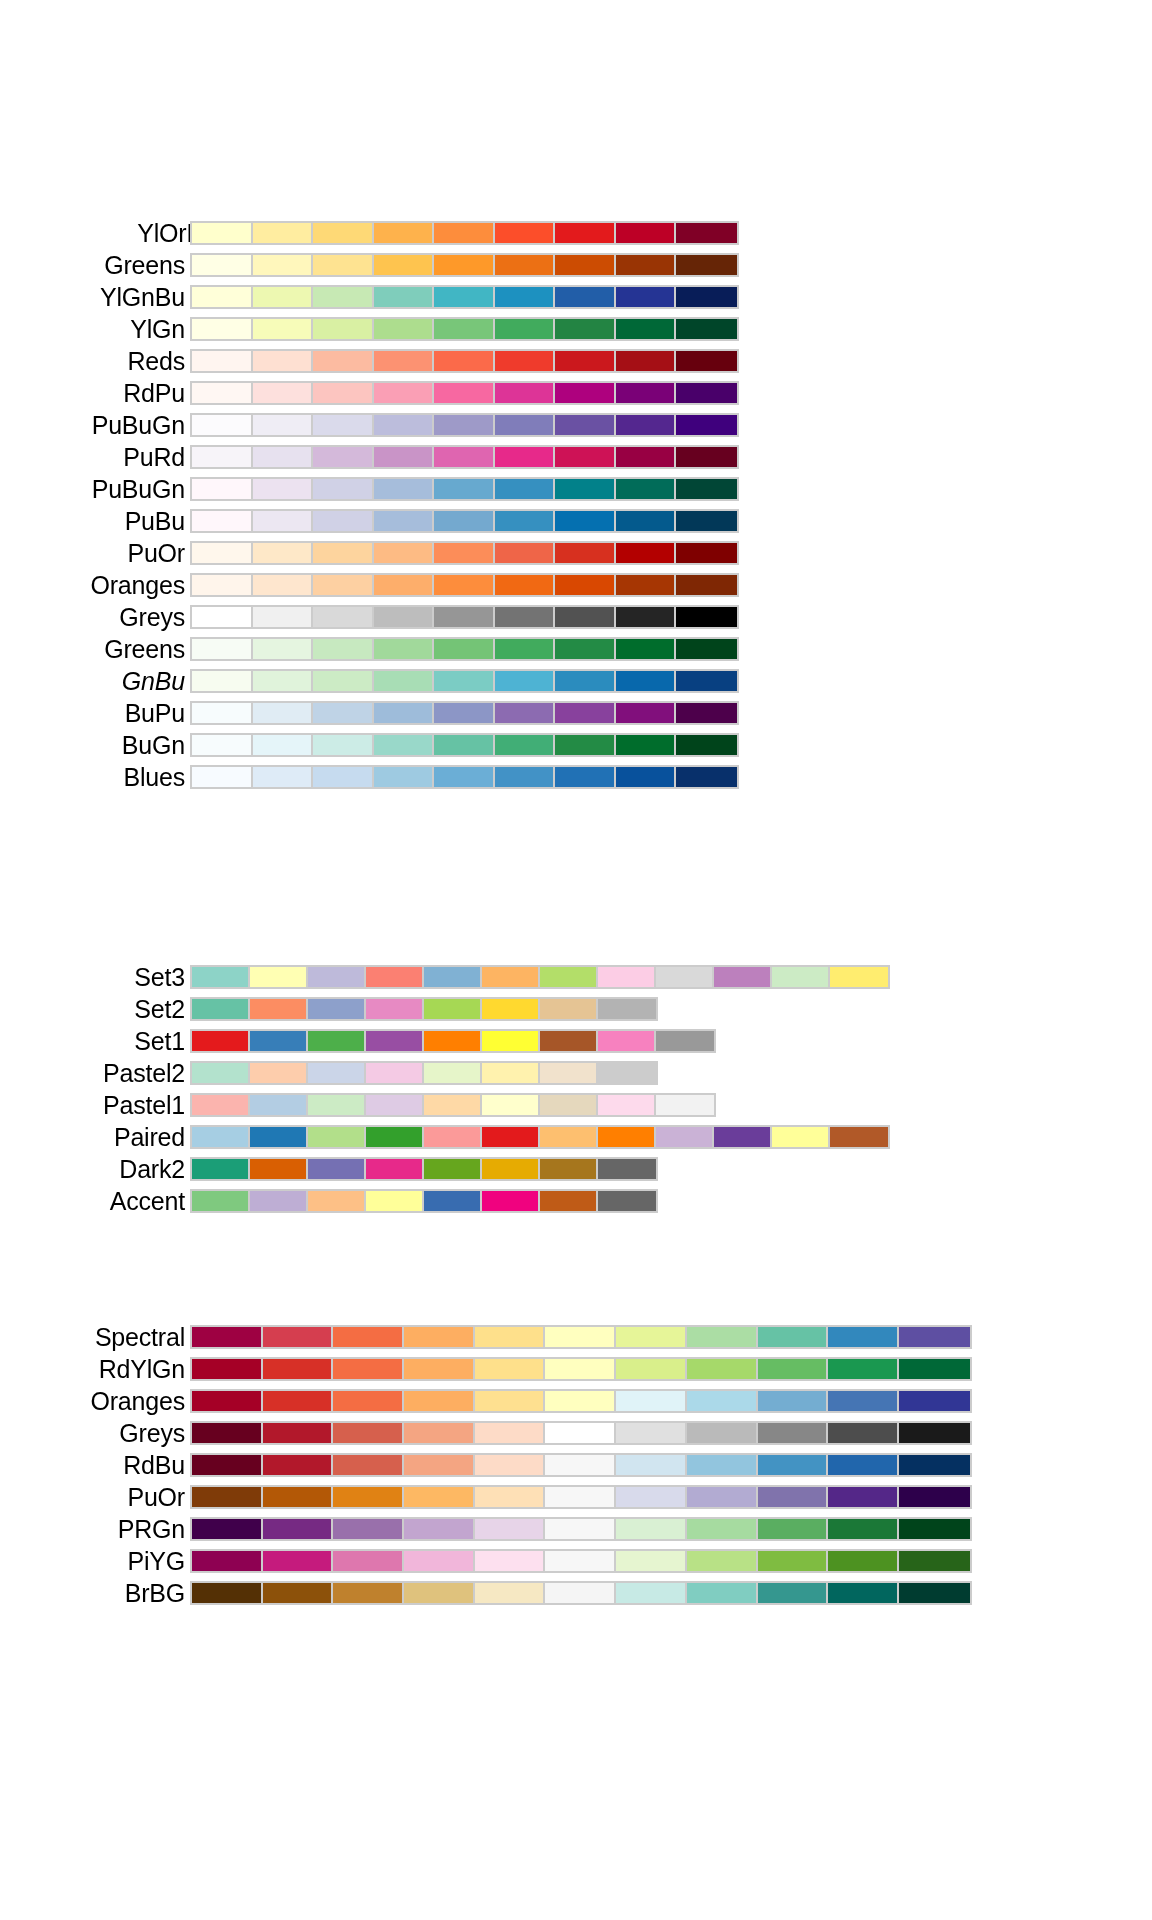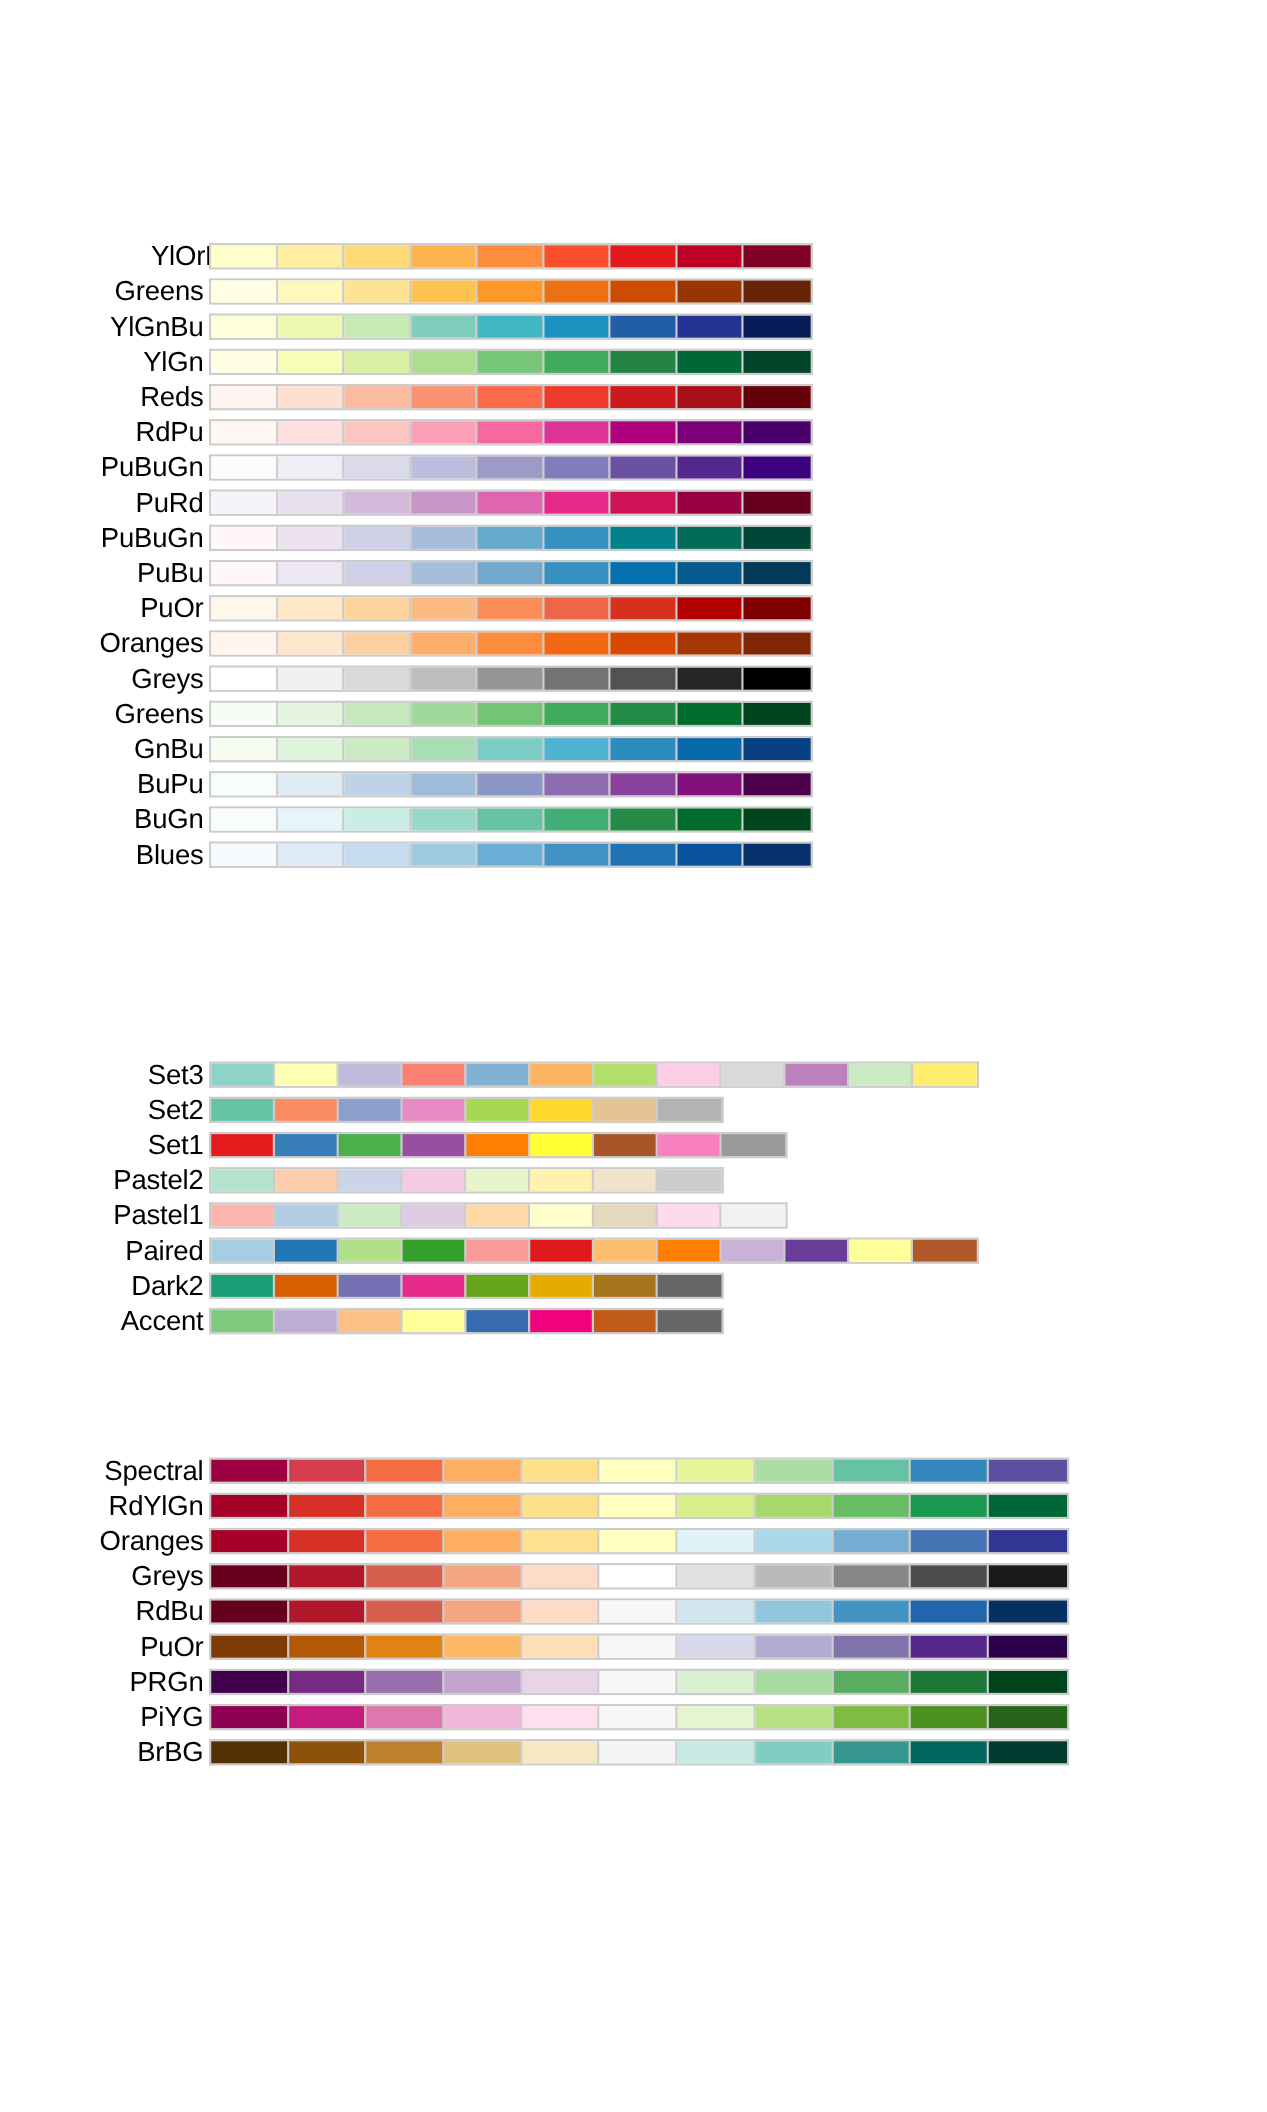--- a/index.html
+++ b/index.html
@@ -257,21 +257,21 @@
           <div class="sw" title="Greens 2: #e5f5e0" style="width: 60.5px; background: rgb(229, 245, 224); border-right-color: rgb(204, 204, 204);"></div>
           <div class="sw" title="Greens 3: #c7e9c0" style="width: 60.5px; background: rgb(199, 233, 192); border-right-color: rgb(204, 204, 204);"></div>
           <div class="sw" title="Greens 4: #a1d99b" style="width: 60.5px; background: rgb(161, 217, 155); border-right-color: rgb(204, 204, 204);"></div>
           <div class="sw" title="Greens 5: #74c476" style="width: 60.5px; background: rgb(116, 196, 118); border-right-color: rgb(204, 204, 204);"></div>
           <div class="sw" title="Greens 6: #41ab5d" style="width: 60.5px; background: rgb(65, 171, 93); border-right-color: rgb(204, 204, 204);"></div>
           <div class="sw" title="Greens 7: #238b45" style="width: 60.5px; background: rgb(35, 139, 69); border-right-color: rgb(204, 204, 204);"></div>
           <div class="sw" title="Greens 8: #006d2c" style="width: 60.5px; background: rgb(0, 109, 44); border-right-color: rgb(204, 204, 204);"></div>
           <div class="sw" title="Greens 9: #00441b" style="width: 60.5px; background: rgb(0, 68, 27); border-right-color: rgb(204, 204, 204);"></div>
         </div>
       </div>
-      <div class="row" style="top: 448px; position: absolute;">
+      <div class="row" style="top: 448px; position: absolute; font-style: italic;">
         <div class="row-label">GnBu</div>
         <div class="strip" style="width: 548.5px; border-color: rgb(204, 204, 204);">
           <div class="sw" title="GnBu 1: #f7fcf0" style="width: 60.5px; background: rgb(247, 252, 240); border-right-color: rgb(204, 204, 204);"></div>
           <div class="sw" title="GnBu 2: #e0f3db" style="width: 60.5px; background: rgb(224, 243, 219); border-right-color: rgb(204, 204, 204);"></div>
           <div class="sw" title="GnBu 3: #ccebc5" style="width: 60.5px; background: rgb(204, 235, 197); border-right-color: rgb(204, 204, 204);"></div>
           <div class="sw" title="GnBu 4: #a8ddb5" style="width: 60.5px; background: rgb(168, 221, 181); border-right-color: rgb(204, 204, 204);"></div>
           <div class="sw" title="GnBu 5: #7bccc4" style="width: 60.5px; background: rgb(123, 204, 196); border-right-color: rgb(204, 204, 204);"></div>
           <div class="sw" title="GnBu 6: #4eb3d3" style="width: 60.5px; background: rgb(78, 179, 211); border-right-color: rgb(204, 204, 204);"></div>
           <div class="sw" title="GnBu 7: #2b8cbe" style="width: 60.5px; background: rgb(43, 140, 190); border-right-color: rgb(204, 204, 204);"></div>
           <div class="sw" title="GnBu 8: #0868ac" style="width: 60.5px; background: rgb(8, 104, 172); border-right-color: rgb(204, 204, 204);"></div>

